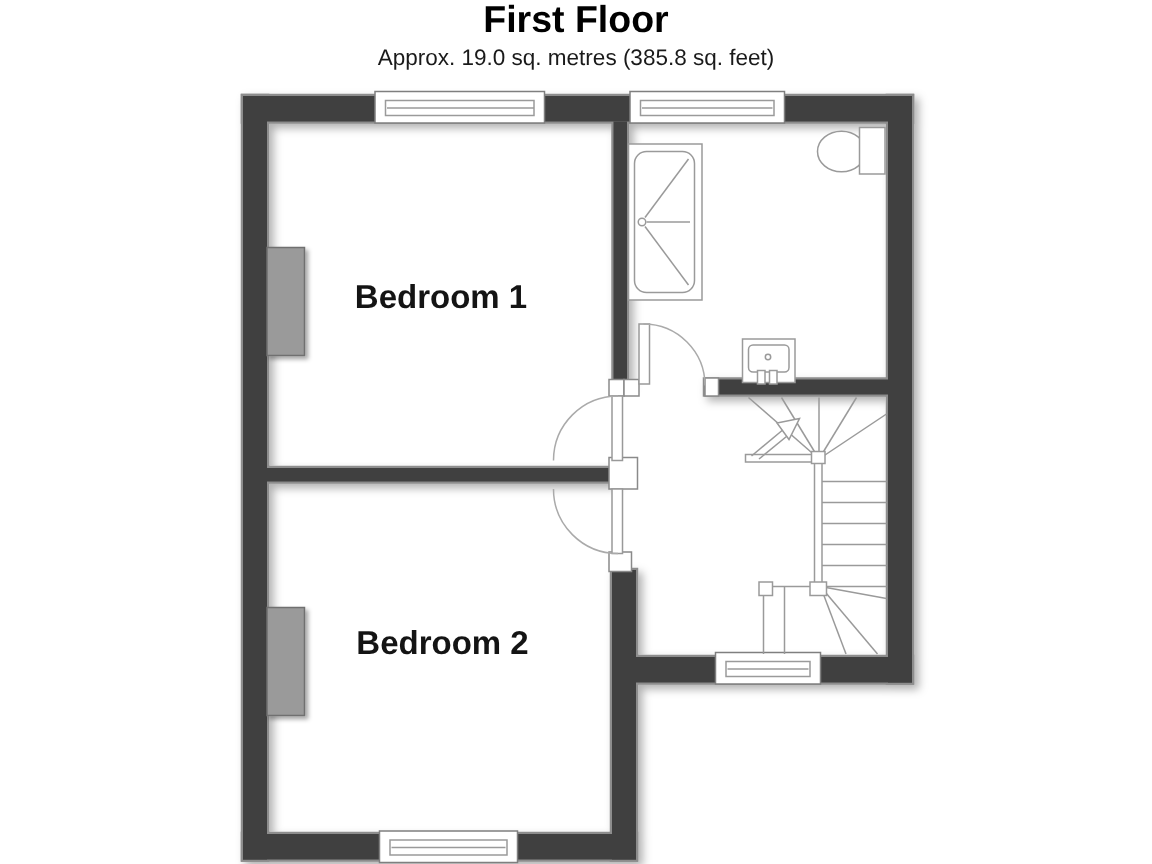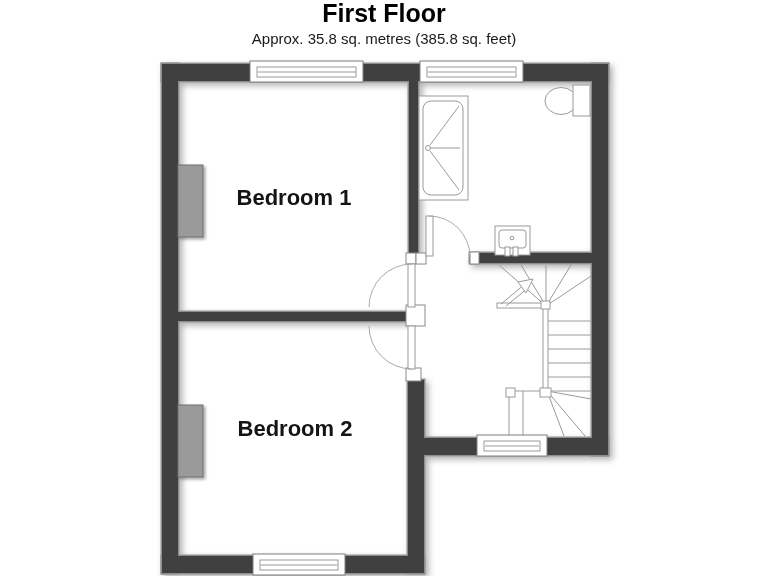--- a/index.html
+++ b/index.html
@@ -29,21 +29,21 @@
   .roomlabel{font-family:"Liberation Sans",sans-serif;font-size:22px;font-weight:bold;
              fill:#141414;text-anchor:middle;}
 </style>
 </head>
 <body>
 
 <div id="stage">
 
   <div class="titleblock">
     <div class="title">First Floor</div>
-    <div class="subtitle">Approx. 35.8 sq. metres (385.8 sq. feet)</div>
+    <div class="subtitle">Approx. 19.0 sq. metres (385.8 sq. feet)</div>
   </div>
 
   <svg width="768" height="576" viewBox="0 0 768 576">
     <defs>
       <filter id="wallshadow" x="-10%" y="-10%" width="125%" height="125%">
         <feDropShadow dx="3" dy="3" stdDeviation="3" flood-color="#000000" flood-opacity="0.30"></feDropShadow>
       </filter>
       <filter id="softshadow" x="-30%" y="-30%" width="170%" height="170%">
         <feDropShadow dx="2" dy="2" stdDeviation="1.5" flood-color="#000000" flood-opacity="0.35"></feDropShadow>
       </filter>

